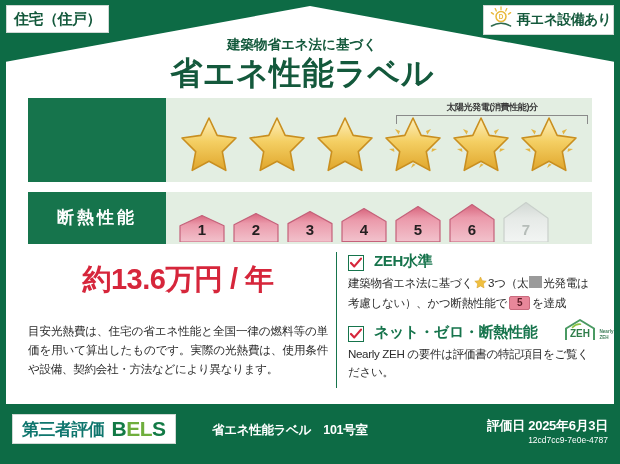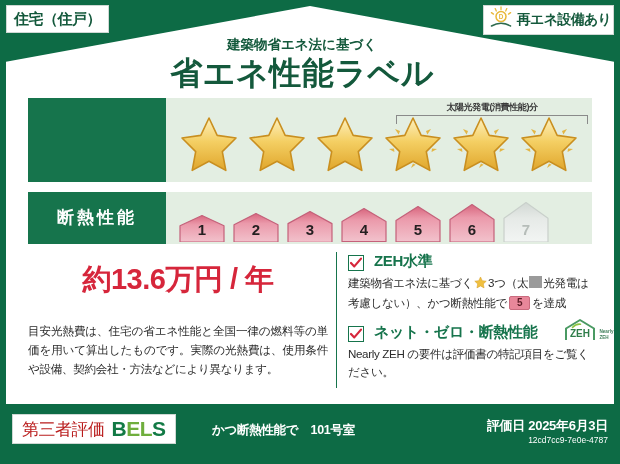--- a/index.html
+++ b/index.html
@@ -346,22 +346,22 @@
     background: #ffffff;
     border: 1px solid #cfd8d4;
     display: flex;
     align-items: center;
     padding: 0 9px;
     gap: 7px;
     box-sizing: border-box;
   }
   #bels-jp {
     font-size: 17px;
-    font-weight: normal;
-    color: #b91c1c;
+    font-weight: bold;
+    color: #0f766e;
     letter-spacing: -0.5px;
   }
   #bels-logo {
     font-size: 21px;
     font-weight: bold;
     letter-spacing: -0.5px;
     font-family: "Liberation Sans", "DejaVu Sans", sans-serif;
   }
   #bels-logo .b1 { color: #127a45; }
   #bels-logo .b2 { color: #6fae3d; }
@@ -682,18 +682,18 @@
       </div>
       <div class="zeh-desc">Nearly ZEH の要件は評価書の特記項目をご覧ください。</div>
     </div>
   </div>
 
   <div id="footer">
     <div id="bels-box">
       <span id="bels-jp">第三者評価</span>
       <span id="bels-logo"><span class="b1">B</span><span class="b2">E</span><span class="b3">L</span><span class="b4">S</span></span>
     </div>
-    <div id="property-name">かつ断熱性能で　101号室</div>
+    <div id="property-name">省エネ性能ラベル　101号室</div>
     <div id="eval-date">評価日 2025年6月3日</div>
     <div id="eval-id">12cd7cc9-7e0e-4787</div>
   </div>
 
 </div>
 
 </body></html>

